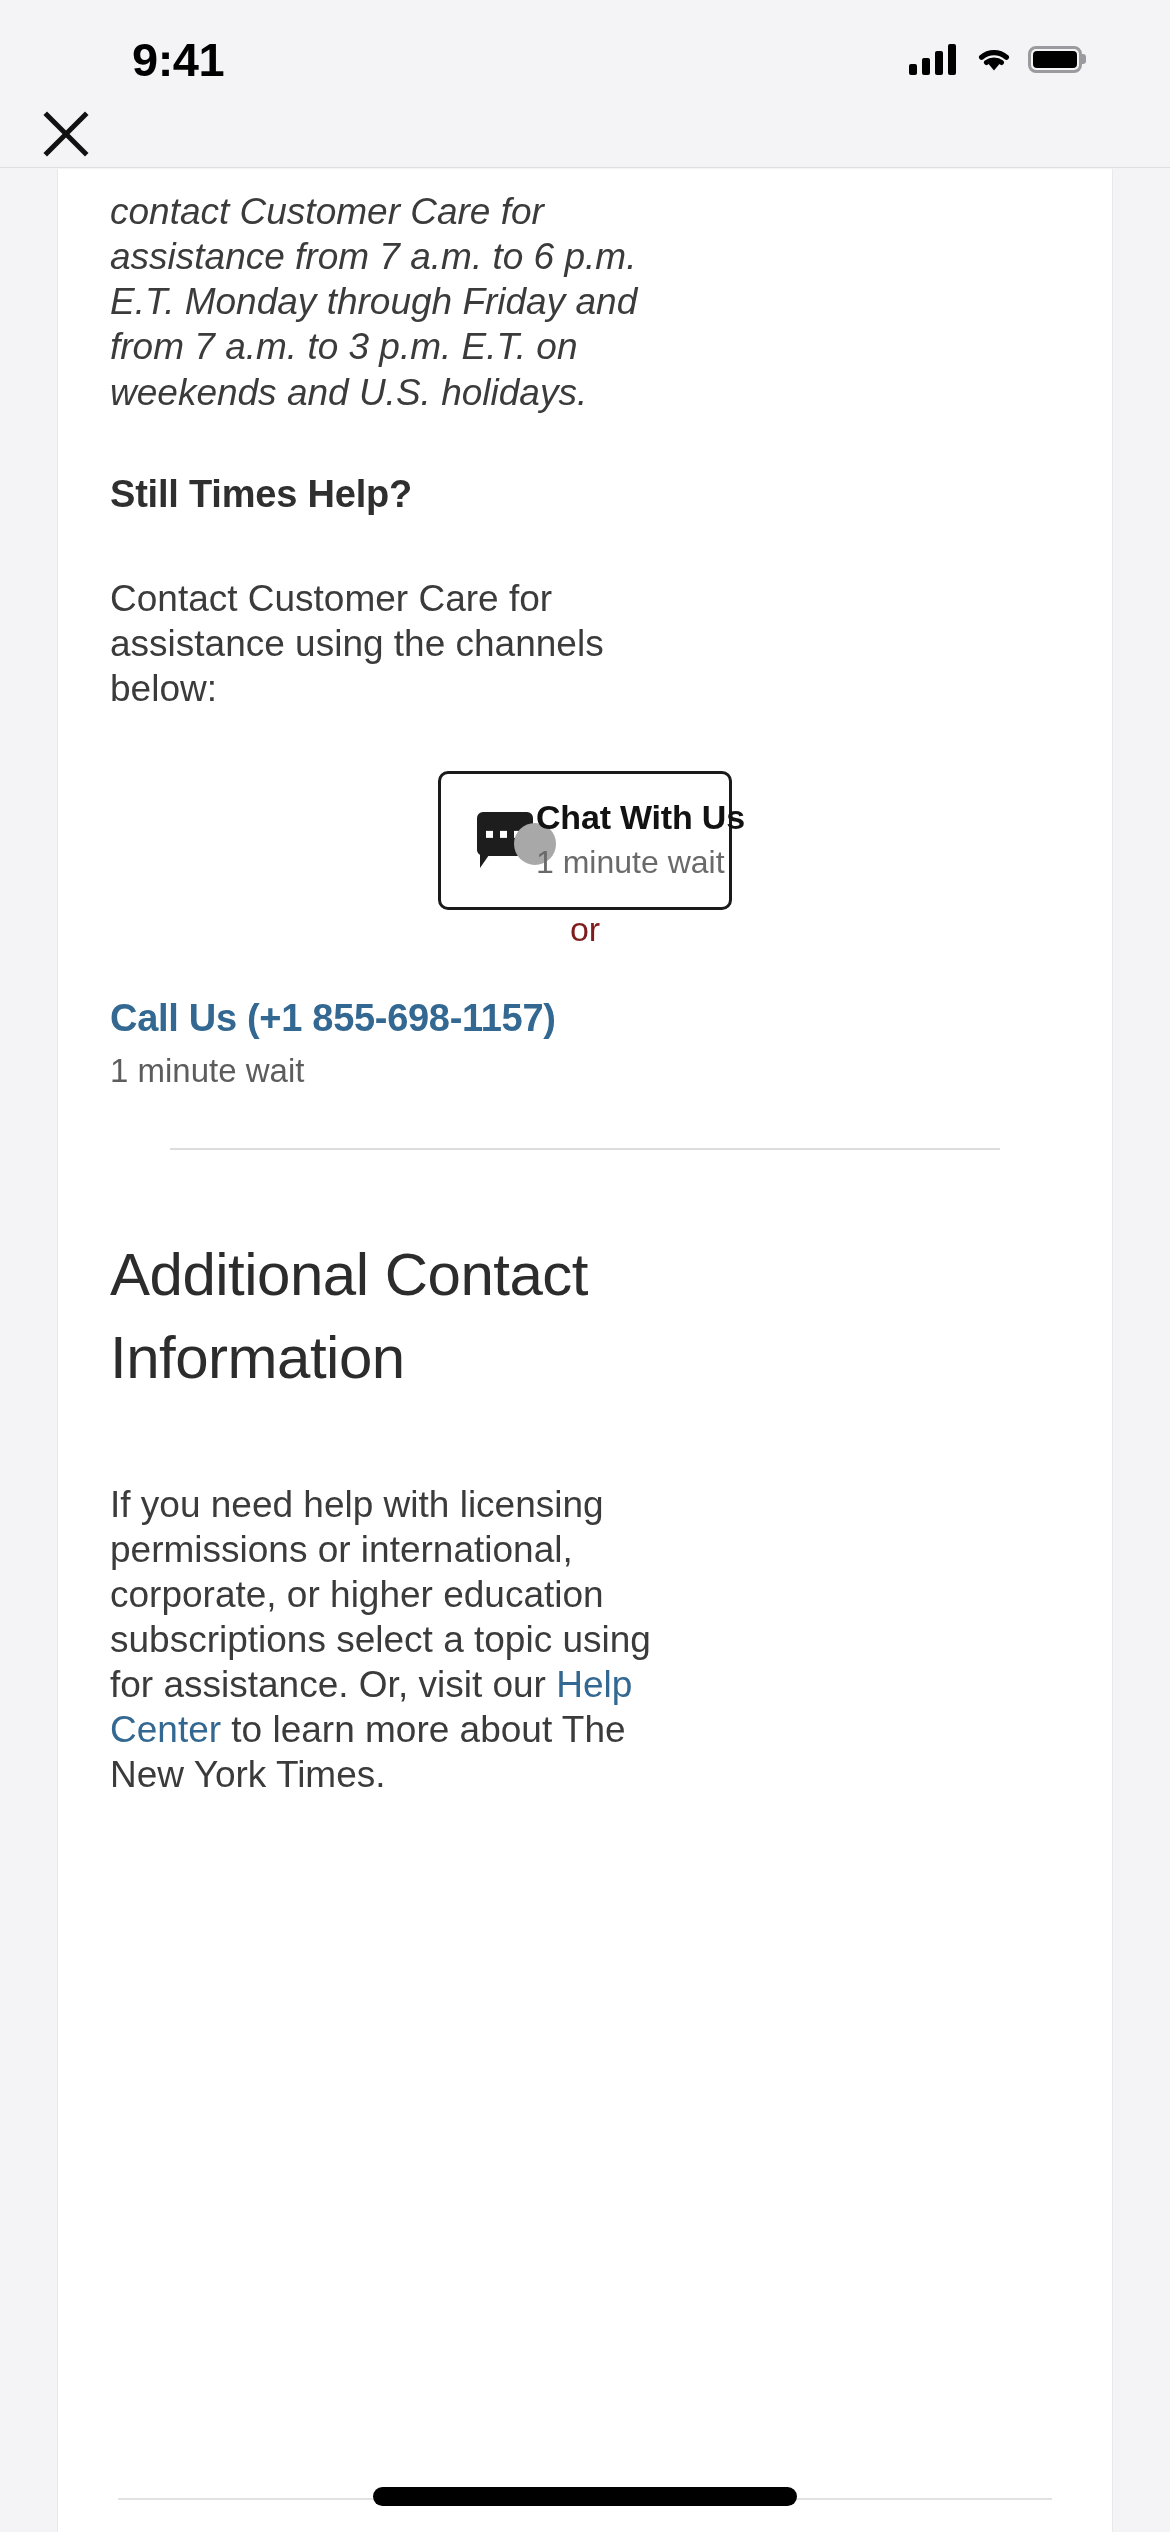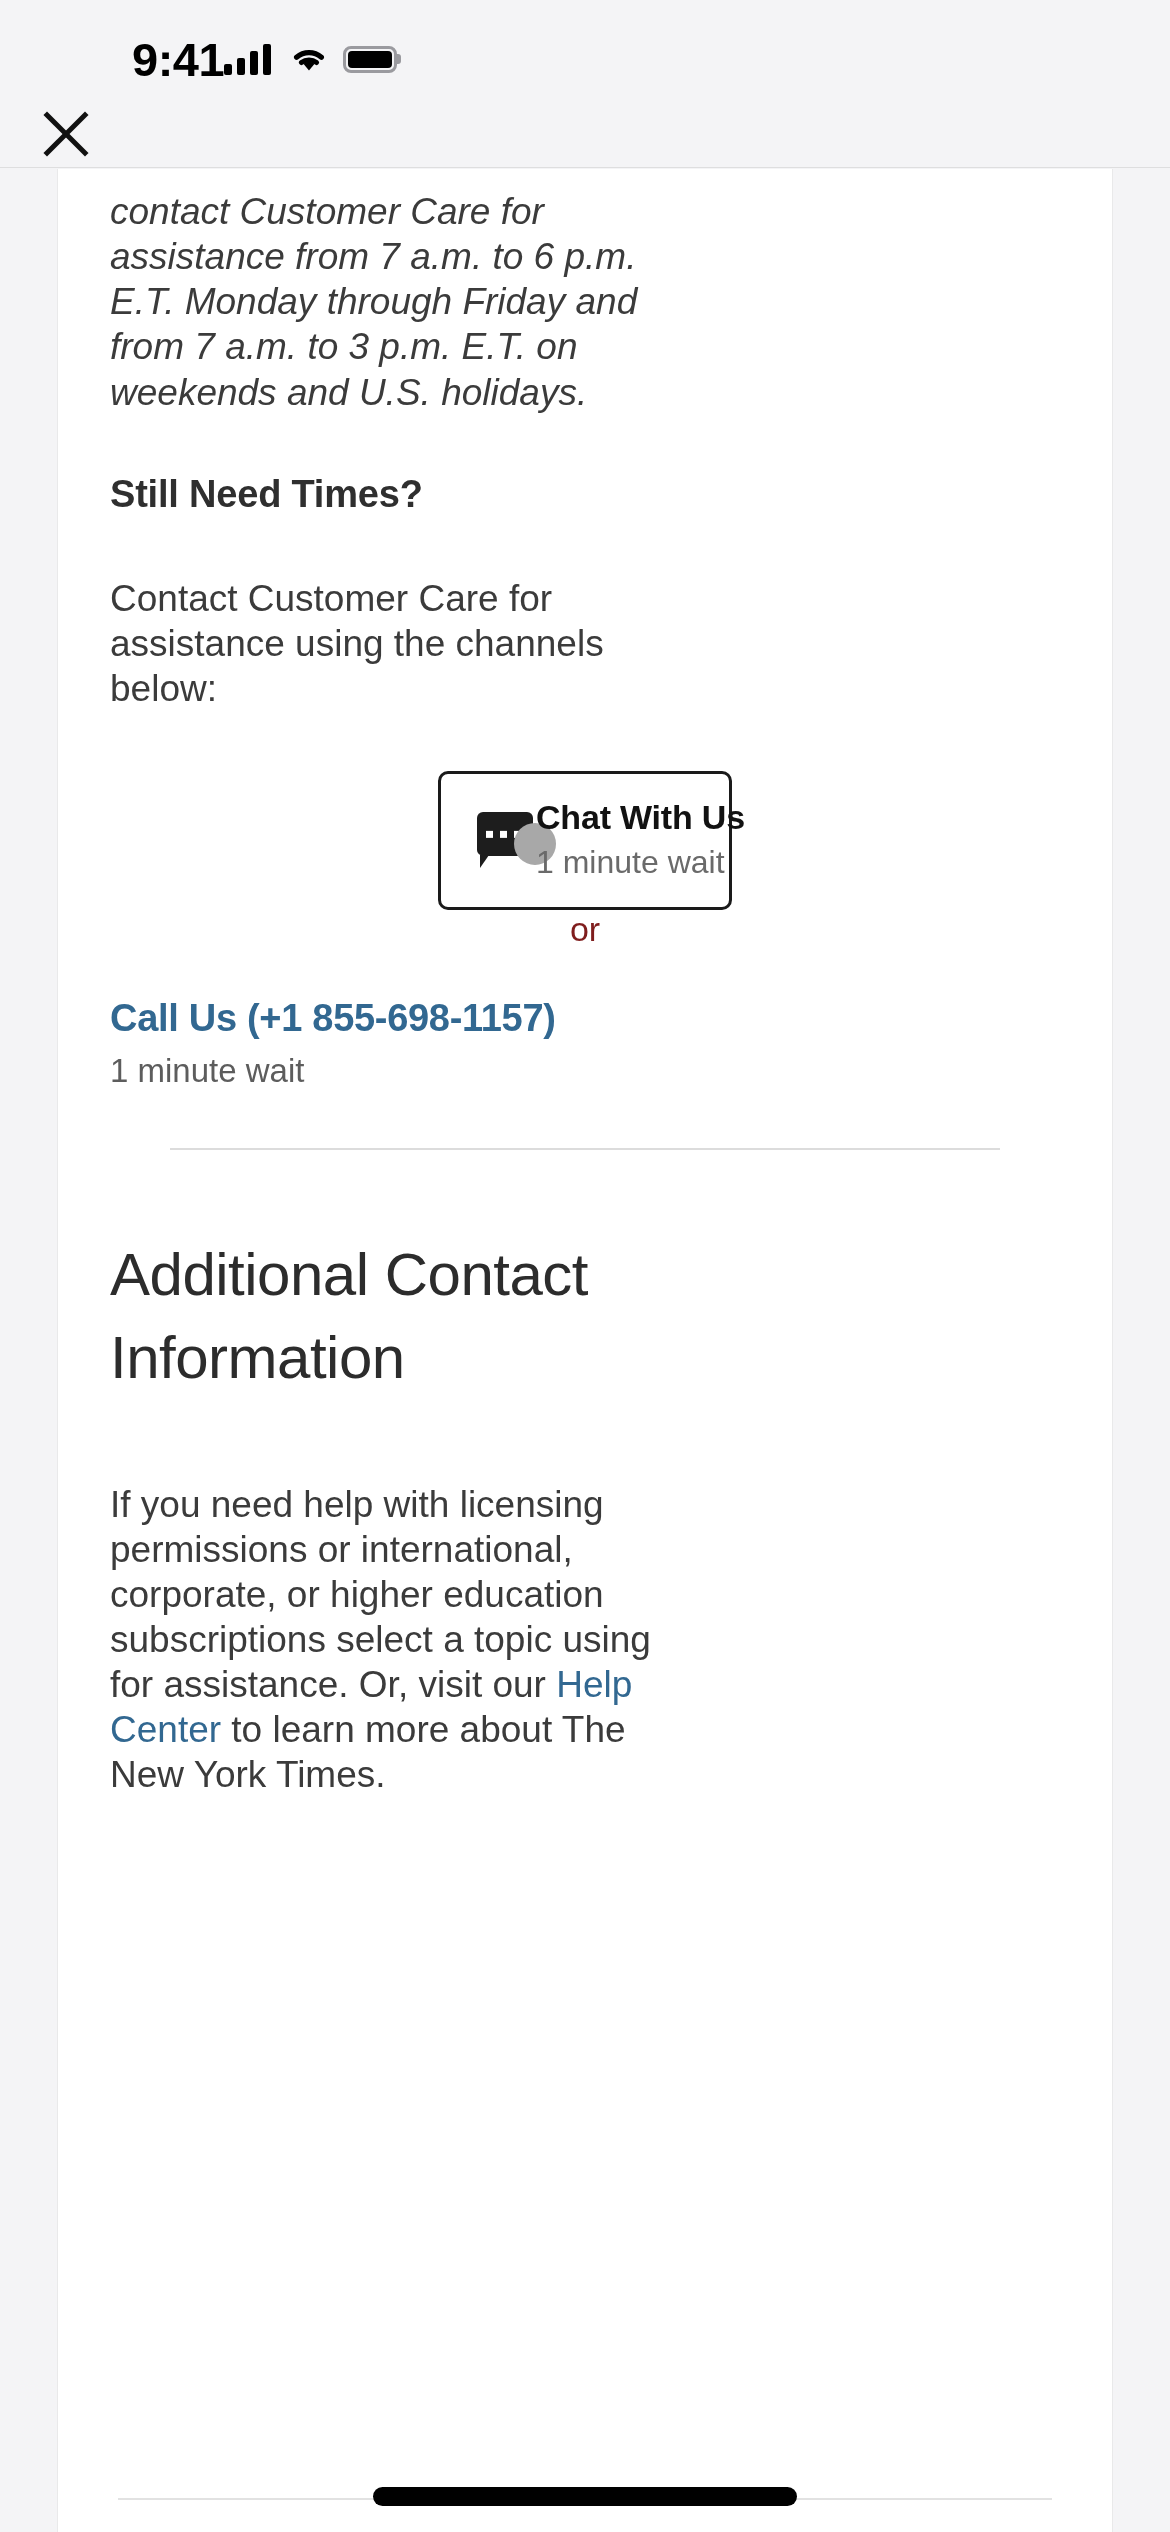--- a/index.html
+++ b/index.html
@@ -18,21 +18,21 @@
 
   
   .status-bar {
     position: absolute;
     top: 0; left: 0;
     width: 1170px;
     height: 100px;
     background: #f4f4f6;
     display: flex;
     align-items: center;
-    justify-content: flex-start;
+    justify-content: space-between;
     padding: 12px 88px 0 0;
   }
 
   .status-time {
     font-size: 47px;
     font-weight: bold;
     color: #000;
     letter-spacing: -0.5px;
     margin-left: 132px;
     margin-top: 6px;
@@ -345,21 +345,21 @@
       <line x1="42" y1="4" x2="4" y2="42" stroke="#111" stroke-width="5" stroke-linecap="square"></line>
     </svg>
   </div>
 </div>
 
 <div class="card">
   <div class="inner">
 
     <p class="body-text p-hours">contact Customer Care for assistance from 7 a.m. to 6 p.m. E.T. Monday through Friday and from 7 a.m. to 3 p.m. E.T. on weekends and U.S. holidays.</p>
 
-    <h3 class="sub-head">Still Need Times?</h3>
+    <h3 class="sub-head">Still Times Help?</h3>
 
     <p class="body-text p-contact">Contact Customer Care for assistance using the channels below:</p>
 
     <div class="chat-wrap">
       <div class="chat-btn">
         <div class="chat-icon">
           <div class="bubble"></div>
           <div class="dots">
               <i></i>
               <i></i>

